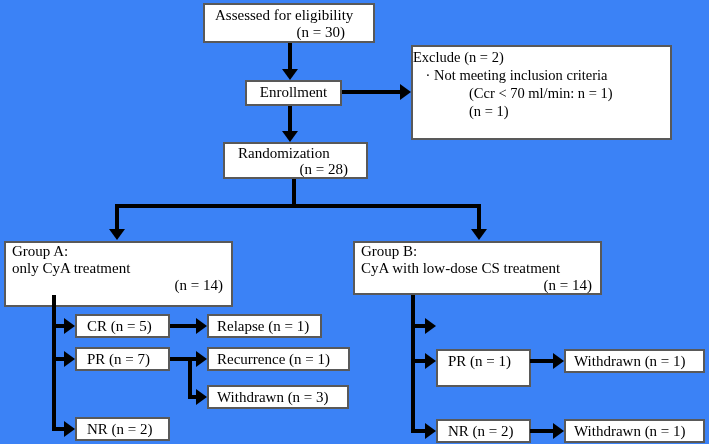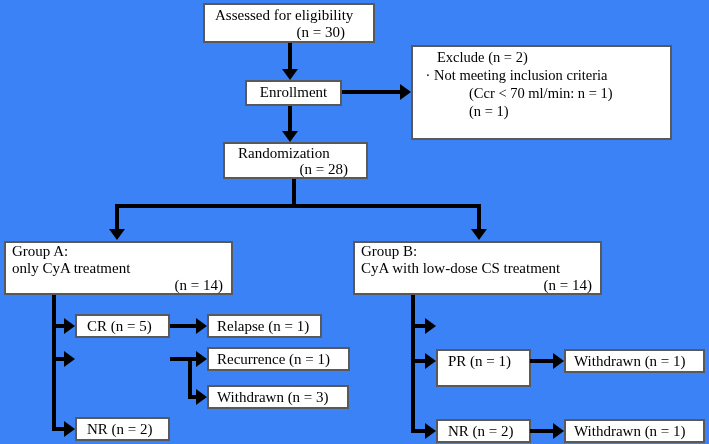--- a/index.html
+++ b/index.html
@@ -24,21 +24,21 @@
     border-left:11px solid #000; }
   .tR { text-align:right; }
   .assessed-l1 { padding:1px 0 0 10px; line-height:18px; }
   .assessed-l2 { padding-right:28px; line-height:17px; }
   .rand-l1 { padding:1px 0 0 13px; line-height:16px; }
   .rand-l2 { padding-right:18px; line-height:16px; }
   .grp { font-size:15px; line-height:17px; padding:0 0 0 6px; }
   .grp .n { padding-right:8px; }
   .enr { text-align:center; line-height:21px; }
   .ex { font-size:14.5px; line-height:18px; padding-top:1px; }
-  .ex .title { padding-left:24px; }
+  .ex .title { padding-left:0; }
   .ex .item  { padding-left:9px; }
   .ex .bullet { display:inline-block; width:12px; text-align:center; }
   .ex .detail { padding-left:56px; }
 </style>
 </head>
 <body>
 
 <div id="stage">
 
   <div class="box" style="left:203px;top:3px;width:172px;height:40px">
@@ -55,34 +55,35 @@
     <div class="item"><span class="bullet">·</span><span>Not meeting inclusion criteria</span></div>
     <div class="detail">(Ccr &lt; 70 ml/min: n = 1)</div>
     <div class="detail">(n = 1)</div>
   </div>
 
   <div class="box" style="left:223px;top:142px;width:145px;height:37px">
     <div class="rand-l1">Randomization</div>
     <div class="tR rand-l2">(n = 28)</div>
   </div>
 
-  <div class="box grp" style="left:4px;top:241px;width:229px;height:54px">
+  <div class="box grp" style="left:4px;top:241px;width:229px;height:66px">
     <div>Group A:</div>
     <div>only CyA treatment</div>
     <div class="tR n">(n = 14)</div>
   </div>
 
   <div class="box grp" style="left:353px;top:241px;width:249px;height:54px">
     <div>Group B:</div>
     <div>CyA with low-dose CS treatment</div>
     <div class="tR n">(n = 14)</div>
   </div>
 
   <div class="box small" style="left:75px;top:314px;width:95px;height:24px">CR (n = 5)</div>
   <div class="box wide" style="left:207px;top:314px;width:115px;height:24px">Relapse (n = 1)</div>
+  <div class="box small" style="left:75px;top:347px;width:95px;height:24px">PR (n = 7)</div>
   <div class="box wide" style="left:207px;top:347px;width:143px;height:24px">Recurrence (n = 1)</div>
   <div class="box wide" style="left:207px;top:385px;width:142px;height:24px">Withdrawn (n = 3)</div>
   <div class="box small" style="left:75px;top:417px;width:95px;height:24px">NR (n = 2)</div>
 
   <div class="box small" style="left:436px;top:349px;width:95px;height:38px">PR (n = 1)</div>
   <div class="box wide" style="left:564px;top:349px;width:141px;height:24px">Withdrawn (n = 1)</div>
   <div class="box small" style="left:436px;top:419px;width:95px;height:24px">NR (n = 2)</div>
   <div class="box wide" style="left:564px;top:419px;width:141px;height:24px">Withdrawn (n = 1)</div>
 
   <div class="ln" style="left:288px;top:43px;width:4px;height:27px"></div>

